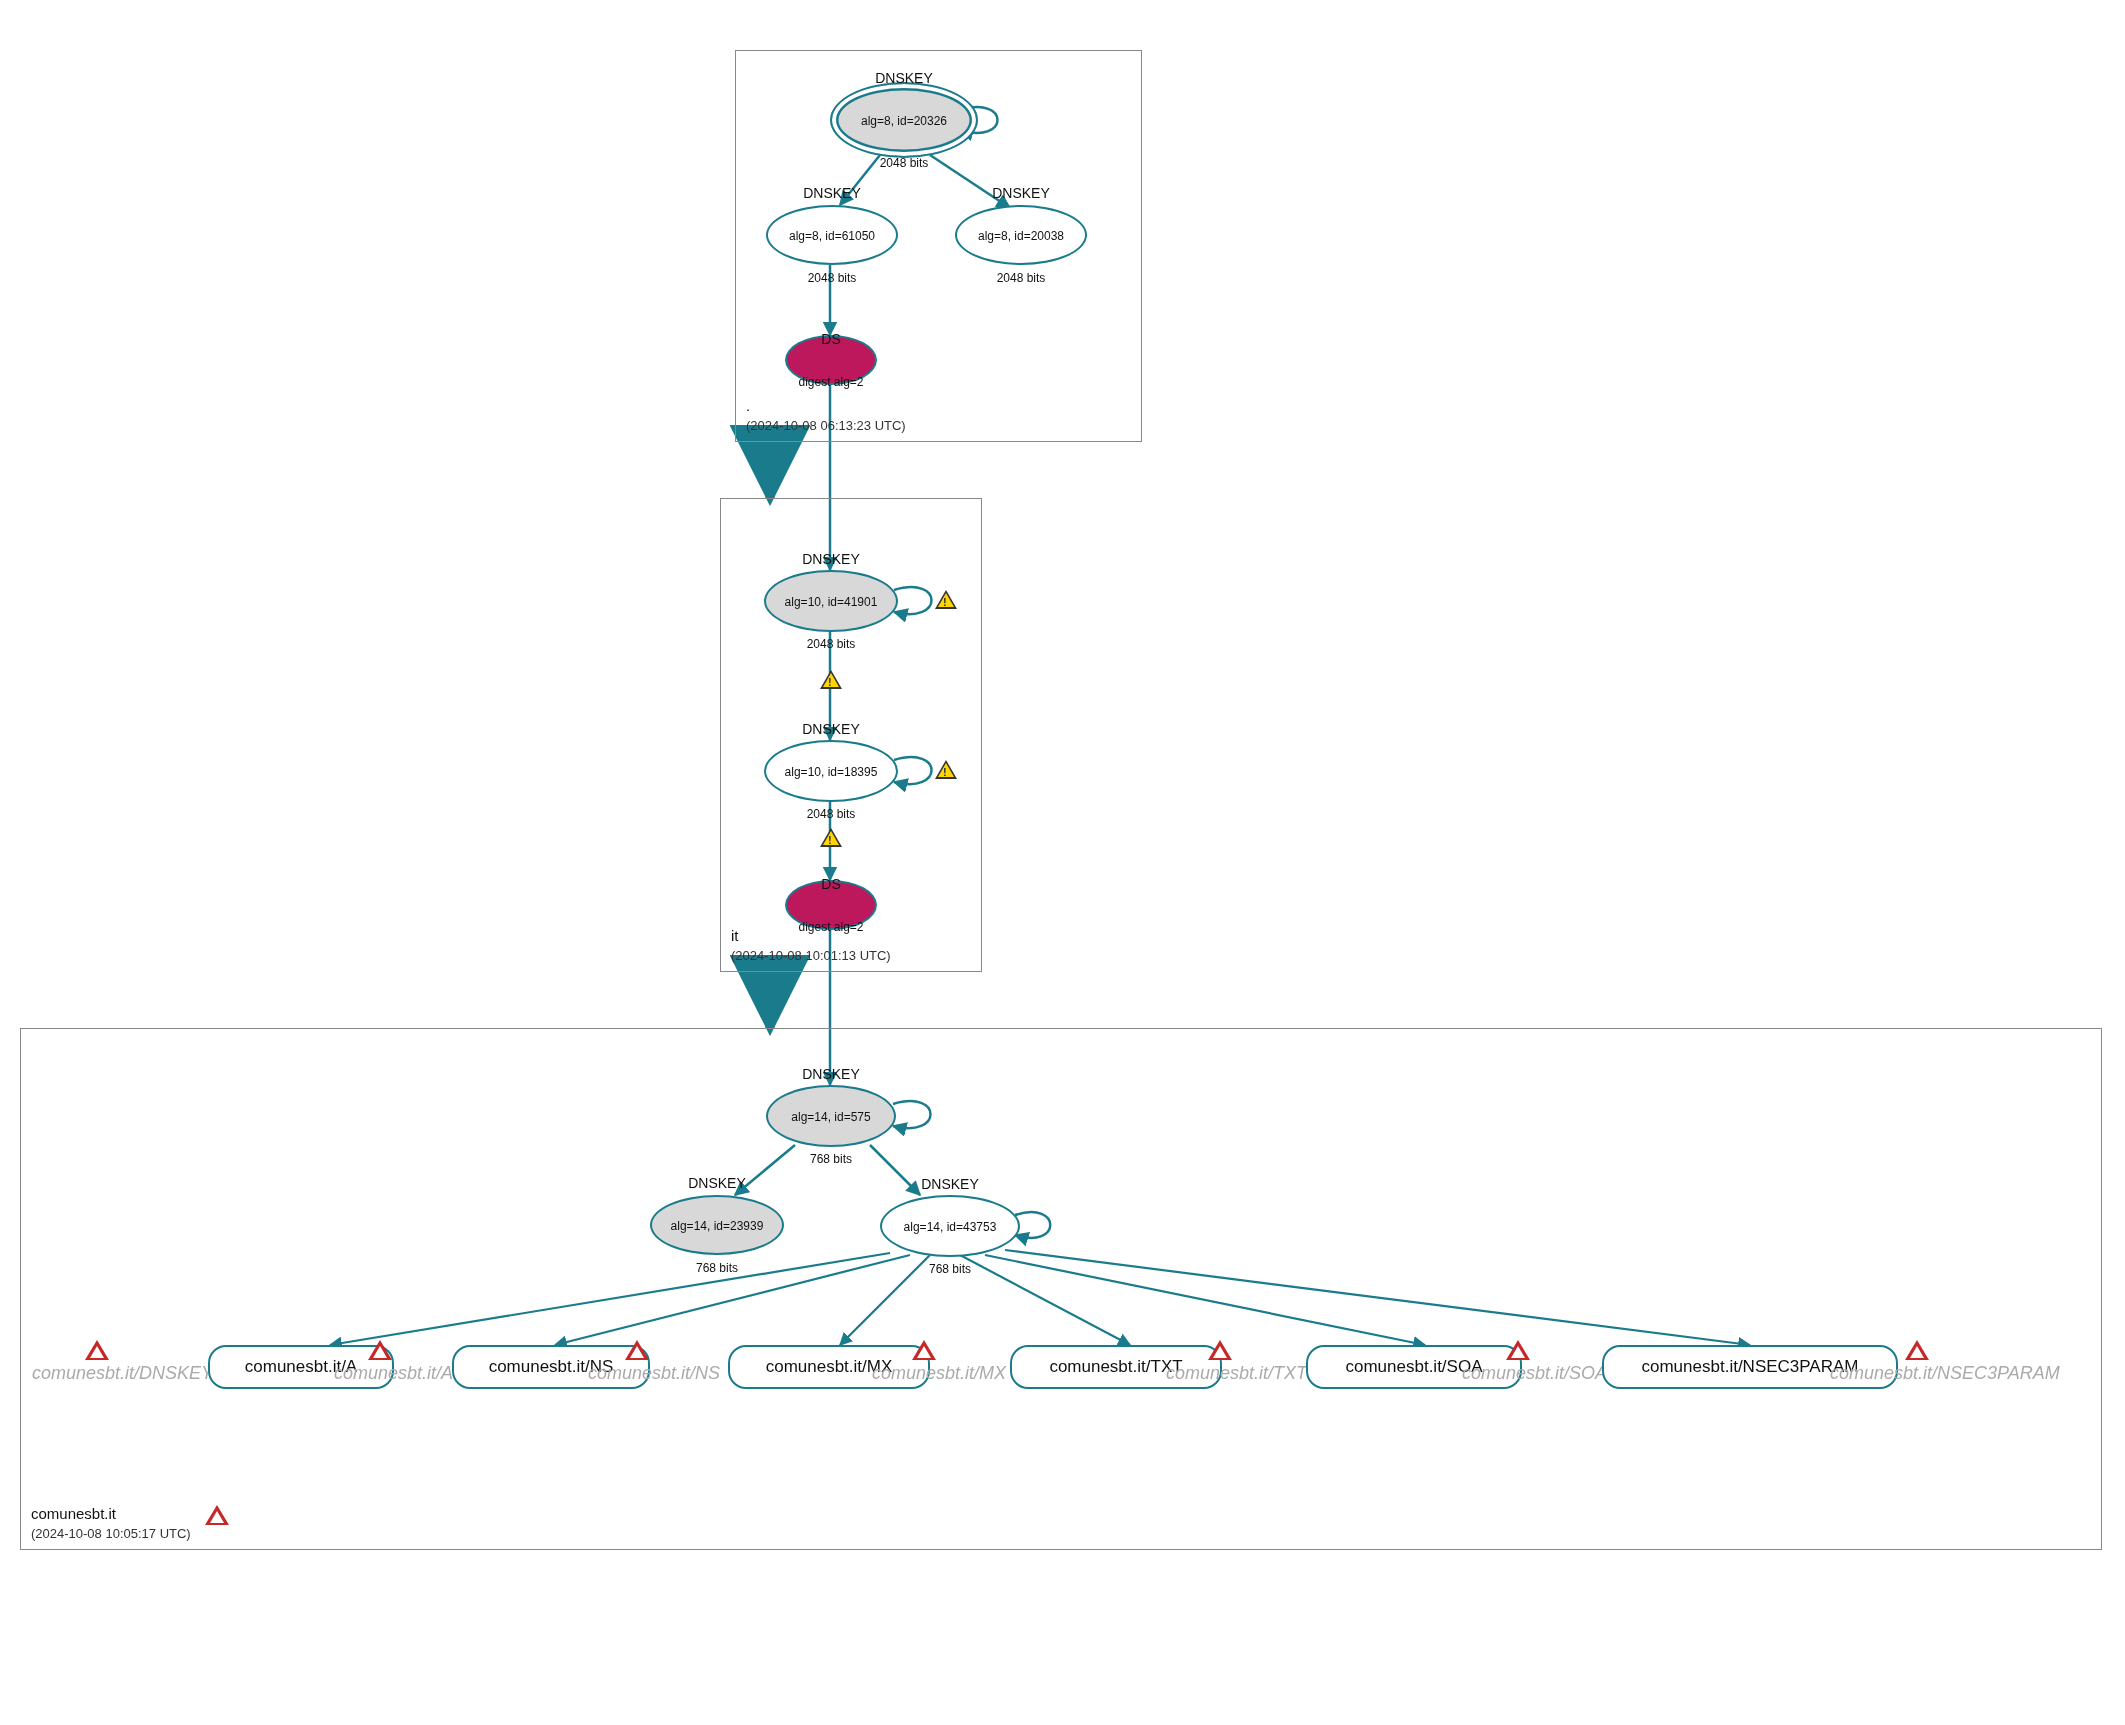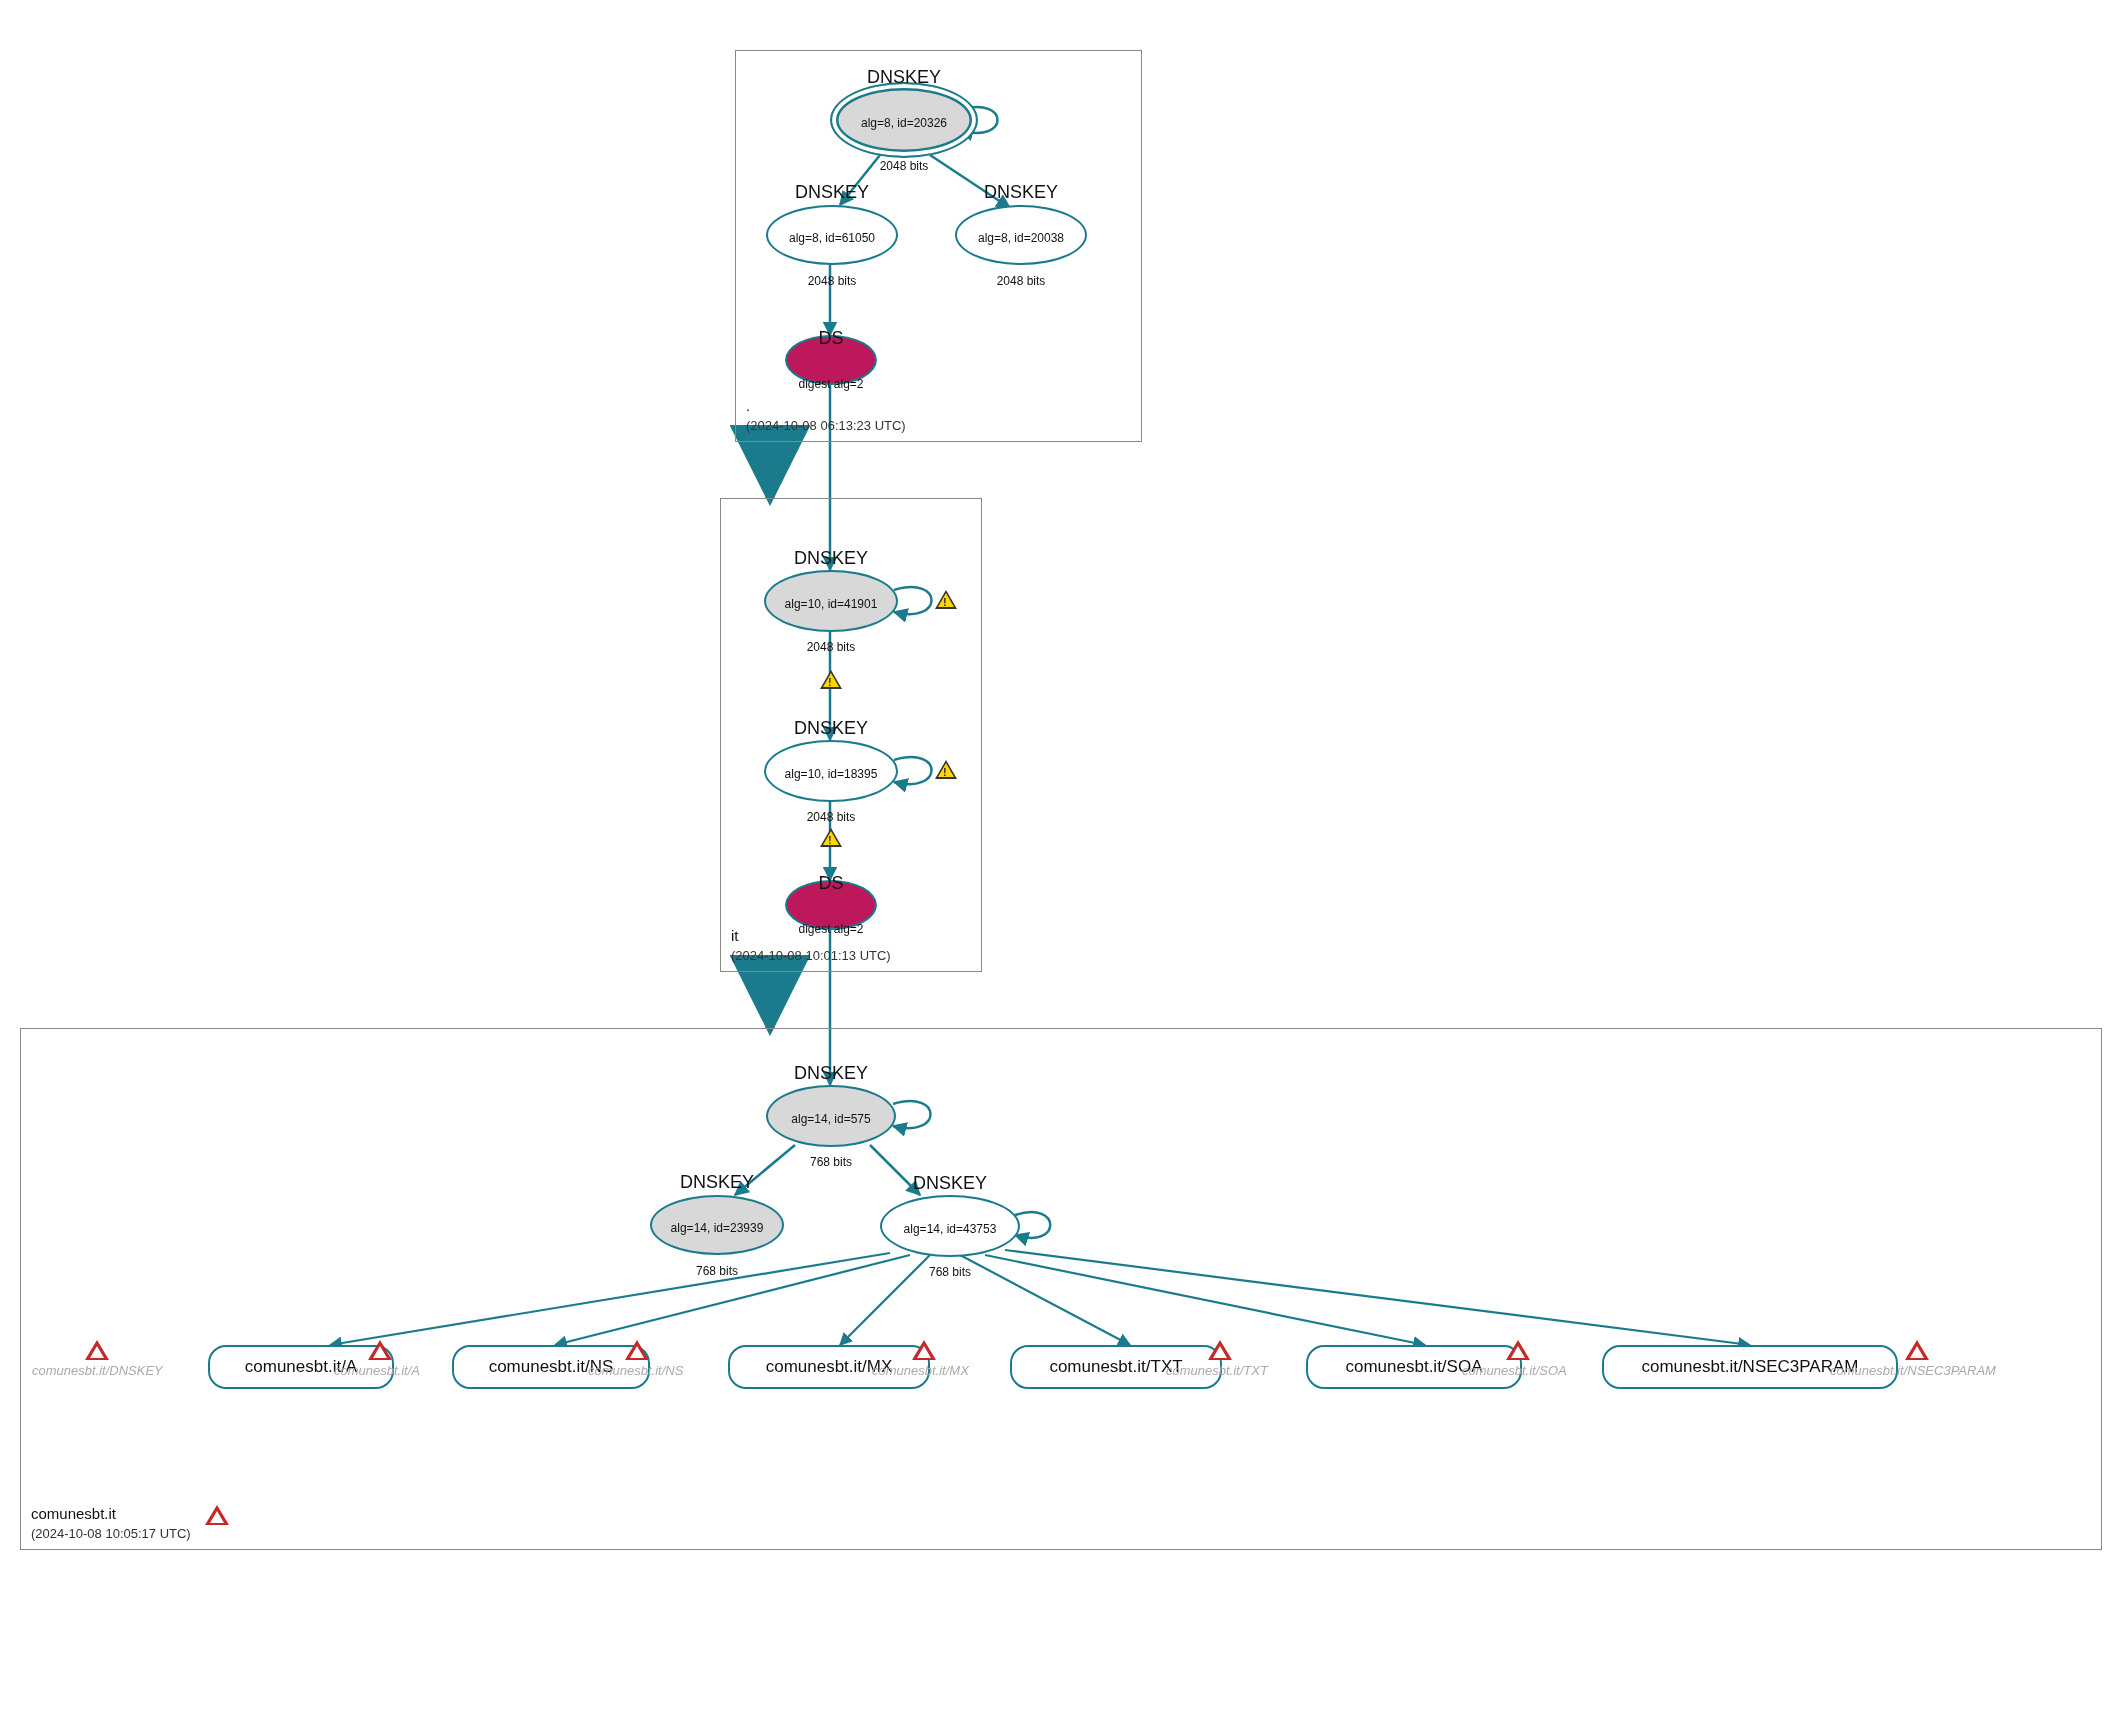--- a/index.html
+++ b/index.html
@@ -45,41 +45,41 @@
   }
   .node.zsk {
     background: #ffffff;
   }
   .node.ds {
     background: #be185d;
   }
   .node.double {
     box-shadow: inset 0 0 0 4px #fff, inset 0 0 0 6.5px #1a7b8c;
   }
-  .node .title { font-size: 18px; font-weight: normal; color: #111; }
+  .node .title { font-size: 14px; font-weight: normal; color: #111; }
   .node .sub  { font-size: 12px; color: #111; line-height: 1.2; margin-top: 28px; }
   .rr {
     position: absolute;
     border: 2.5px solid #1a7b8c;
     border-radius: 18px;
     background: #fff;
     display: flex;
     align-items: center;
     justify-content: center;
     font-size: 17px;
     color: #111;
     box-sizing: border-box;
     padding: 0 14px;
     height: 44px;
   }
   .ghost {
     position: absolute;
     font-style: italic;
     color: #aaaaaa;
-    font-size: 13px;
+    font-size: 18px;
     white-space: nowrap;
     text-align: center;
   }
   .warn-red {
     position: absolute;
     width: 0; height: 0;
     border-left: 12px solid transparent;
     border-right: 12px solid transparent;
     border-bottom: 20px solid #c62828;
   }

